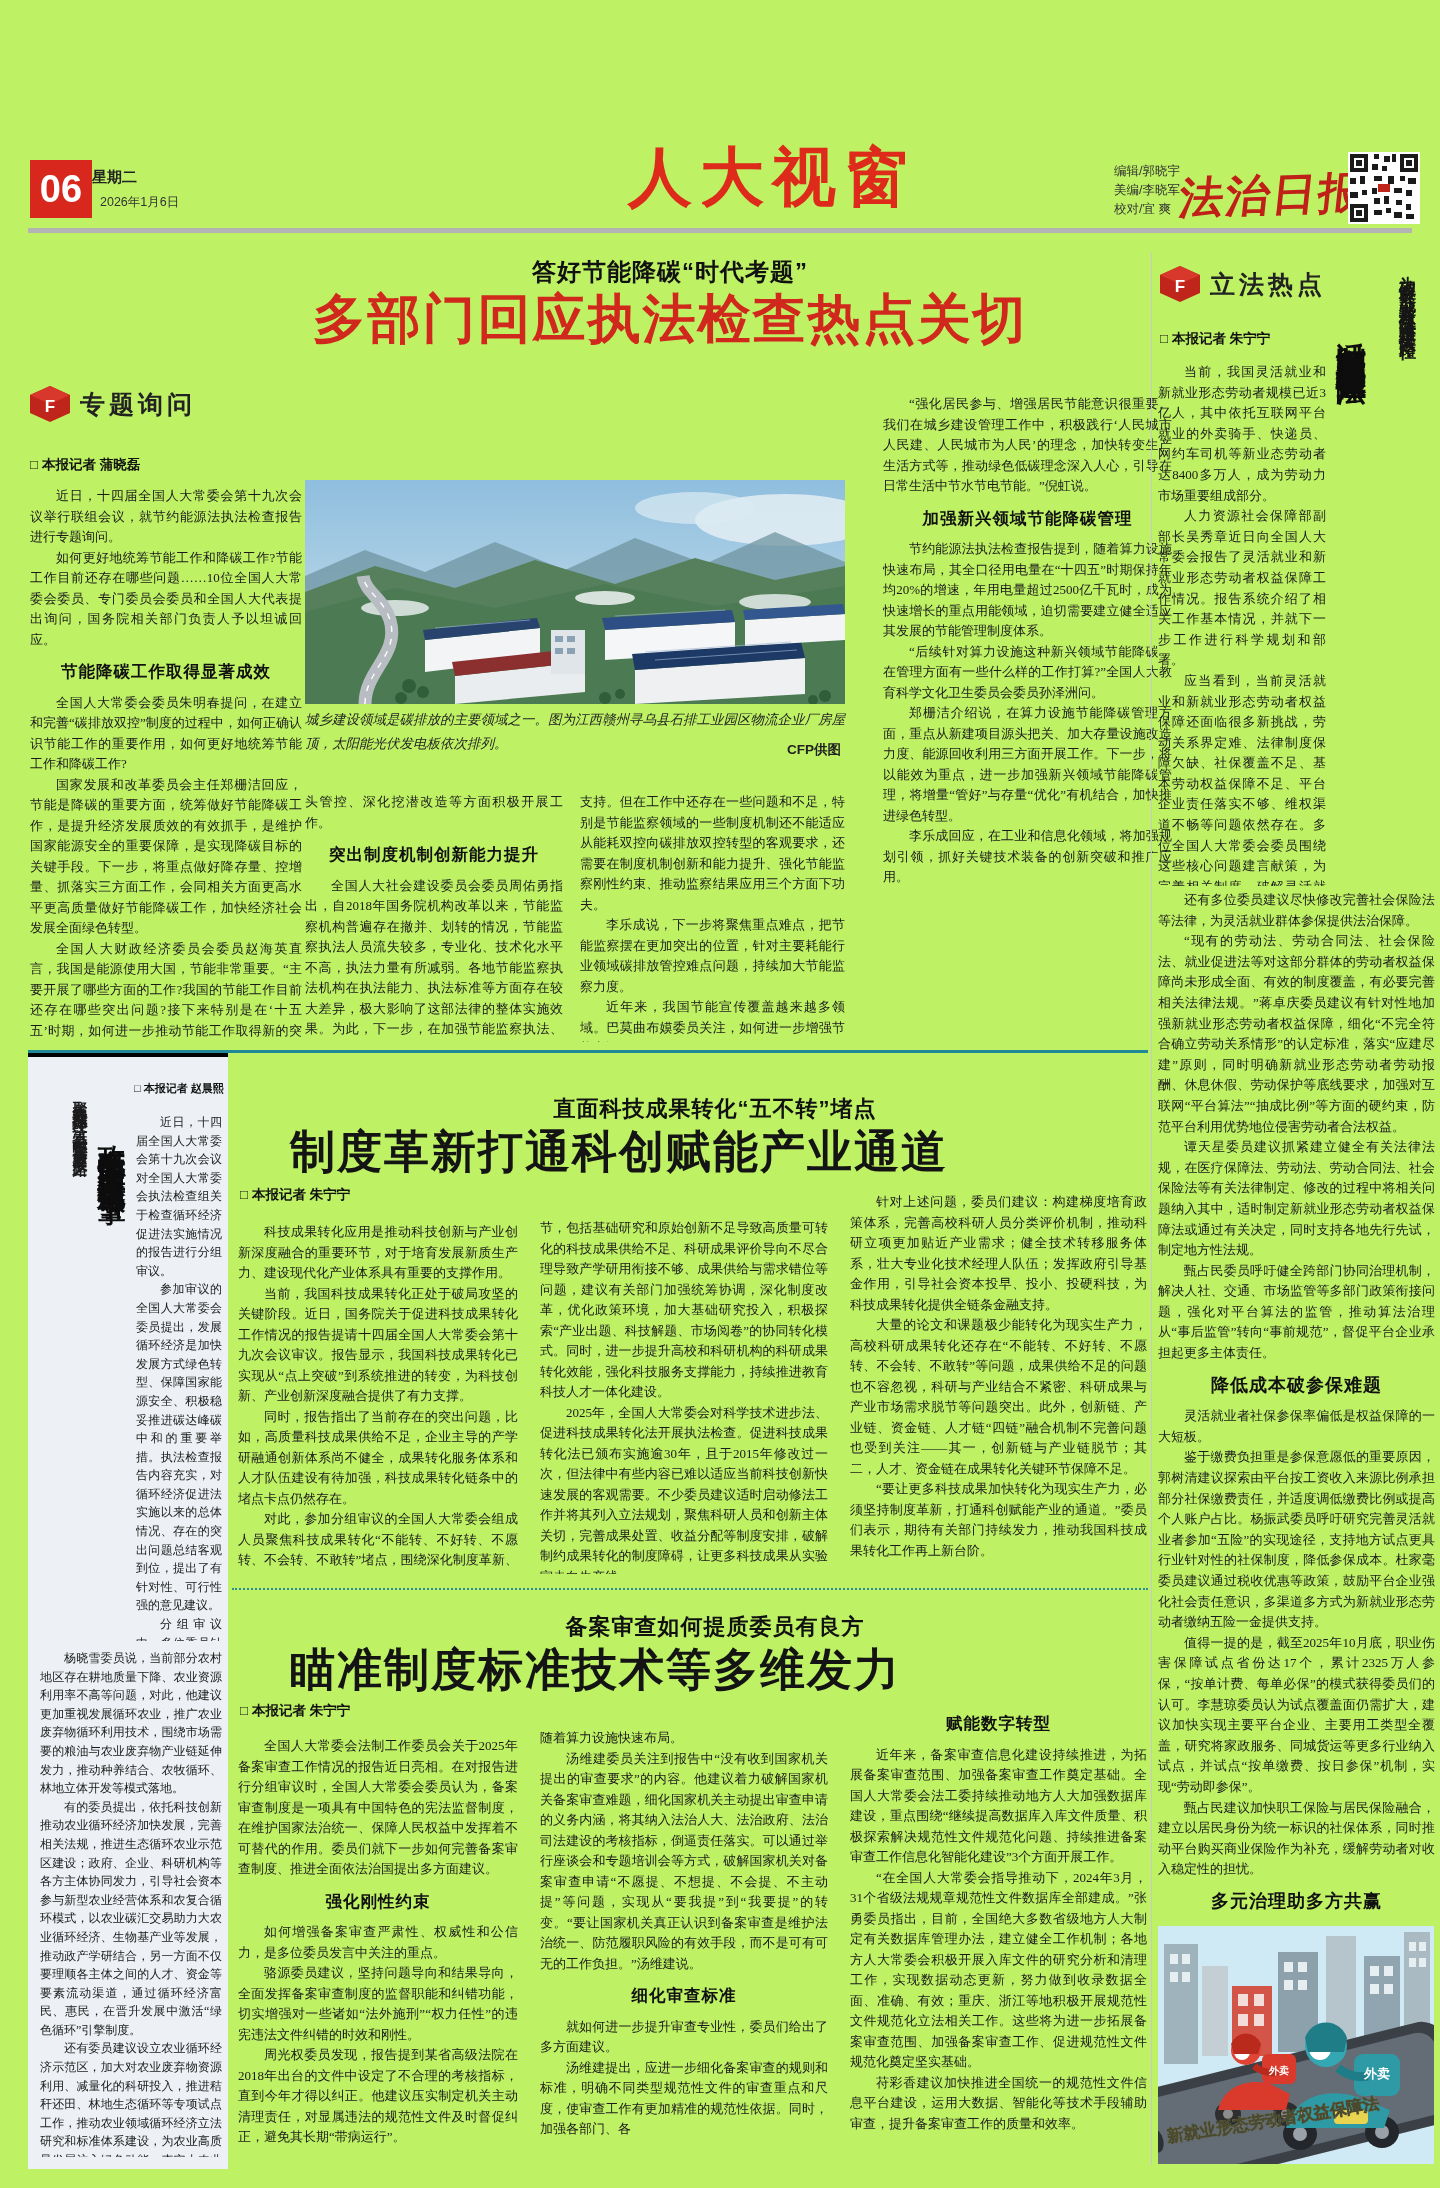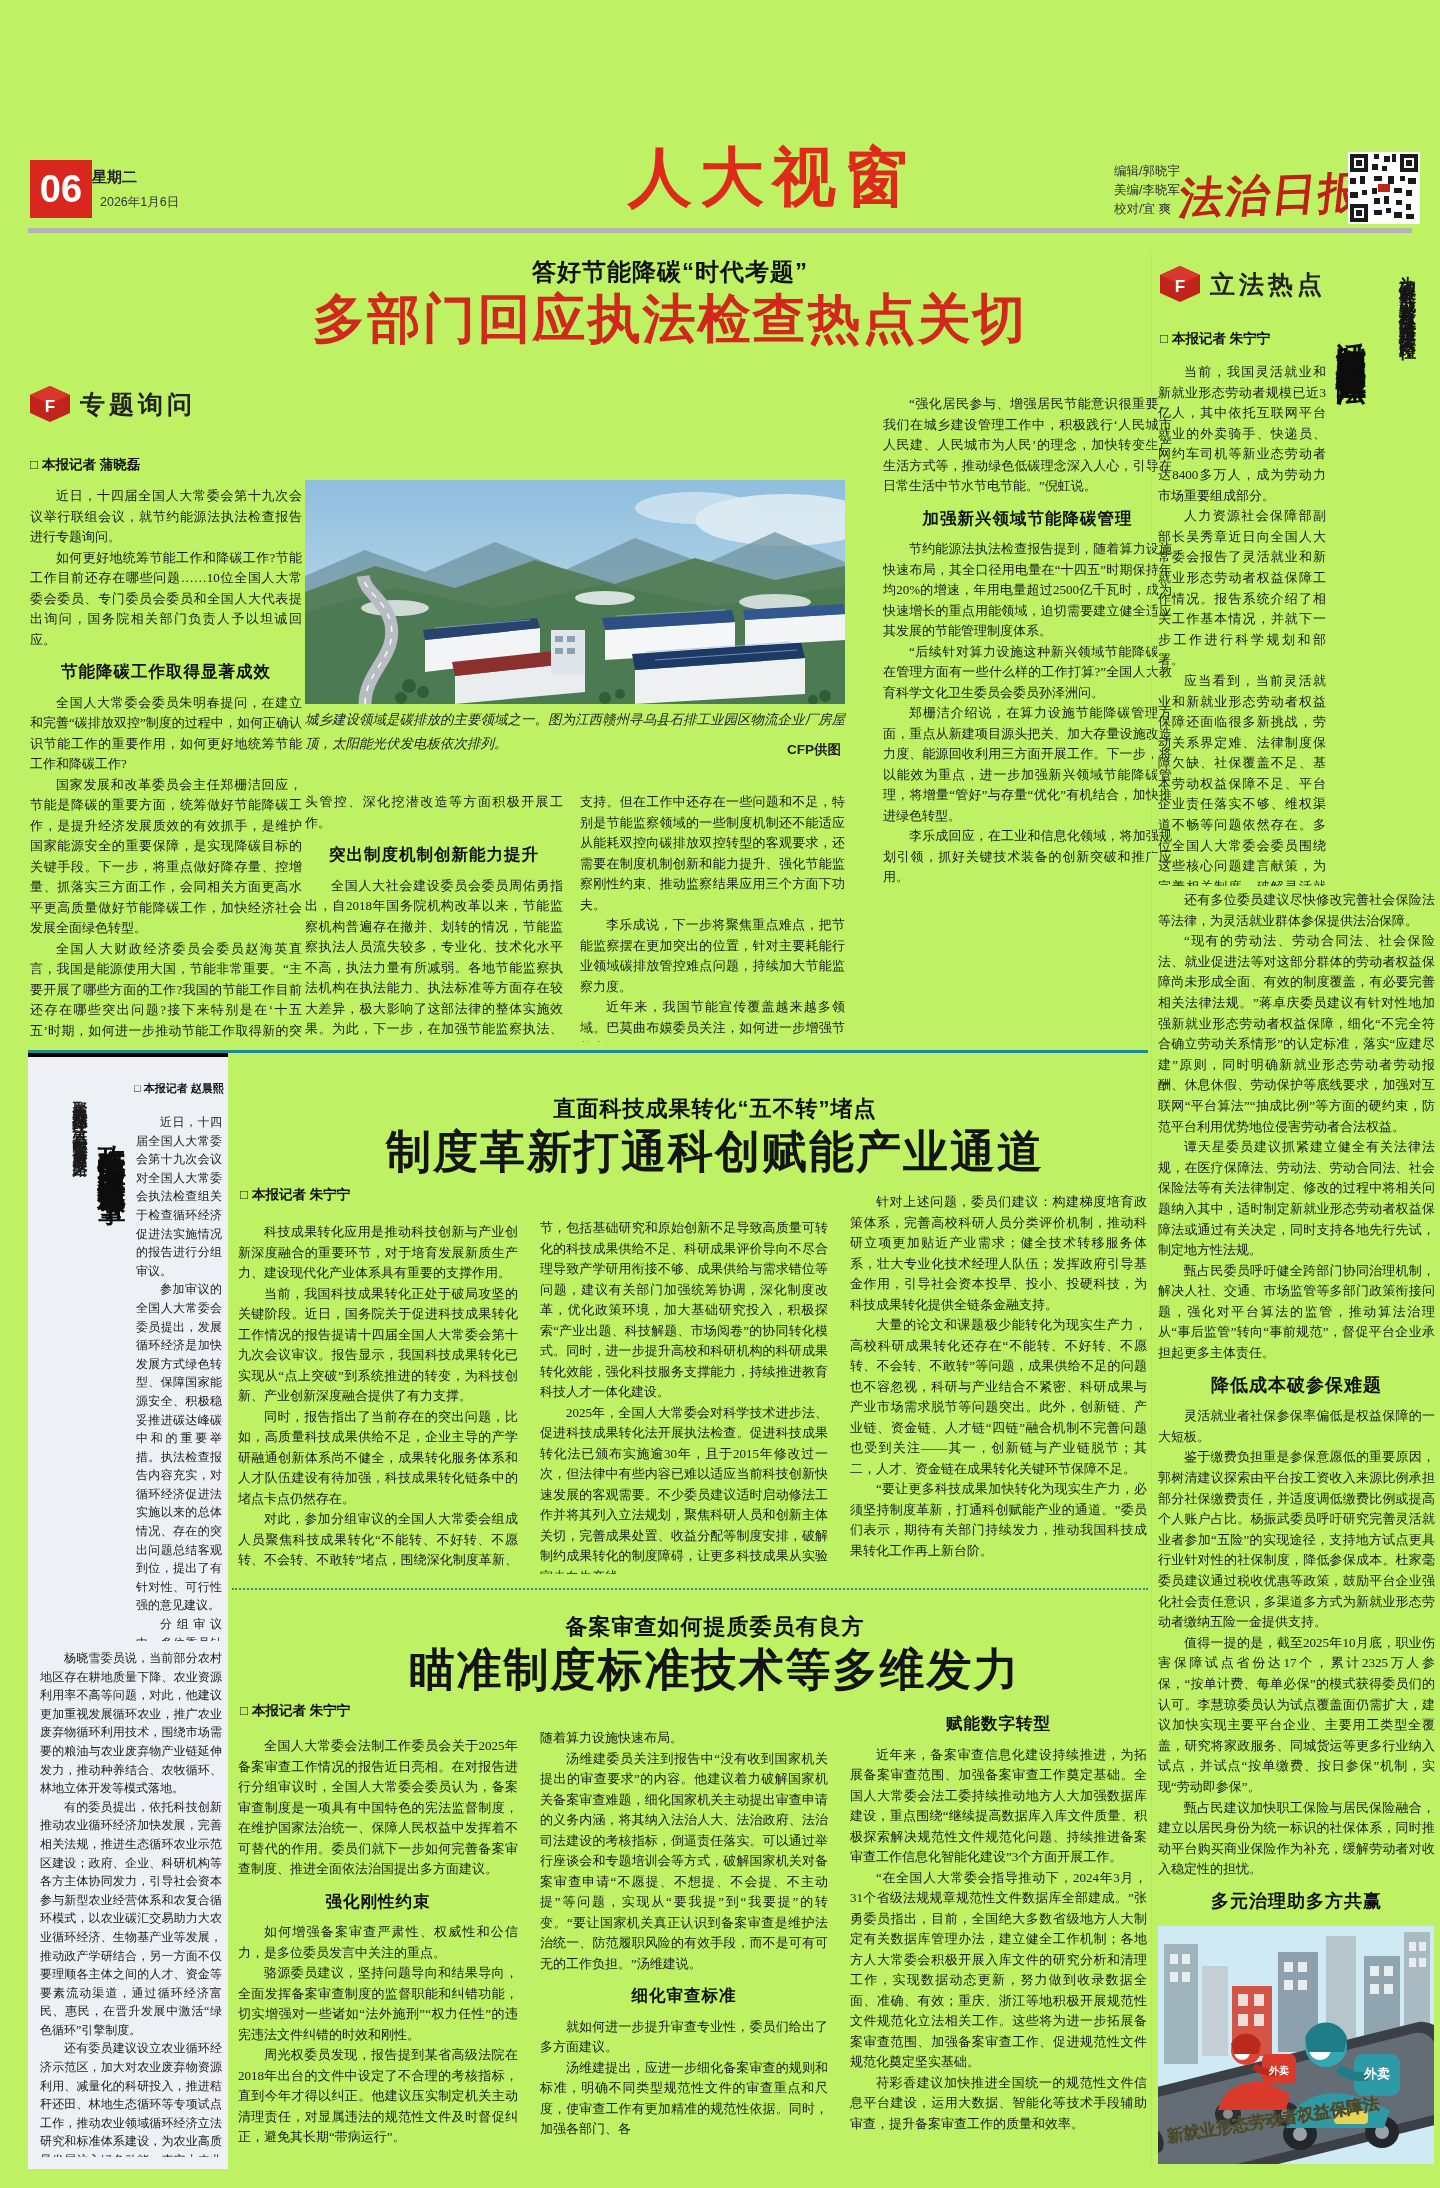--- a/index.html
+++ b/index.html
@@ -12,21 +12,21 @@
   .dateline{font-size:12.5px;color:#333;}
   .section-title{color:#dd2a1a;font-weight:900;font-size:64px;letter-spacing:8px;text-align:center;
                  font-family:"Liberation Sans",sans-serif;}
   .staff{font-size:12.5px;color:#333;line-height:19px;}
   .masthead-script{color:#bf2018;font-weight:bold;font-size:44px;font-family:"Liberation Serif",serif;
                    transform:skewX(-8deg) rotate(-2deg);letter-spacing:2px;white-space:nowrap;}
   .toprule{background:#b3b3b3;}
   
   .kicker{font-size:24px;font-weight:bold;color:#111;text-align:center;letter-spacing:1px;}
   .headline-red{font-size:53px;font-weight:800;color:#d0281c;text-align:center;letter-spacing:2px;white-space:nowrap;}
-  .headline-blk{font-size:45px;font-weight:800;color:#141414;text-align:center;letter-spacing:2px;white-space:nowrap;}
+  .headline-blk{font-size:45px;font-weight:800;color:#141414;text-align:left;letter-spacing:2px;white-space:nowrap;}
   .badge{display:flex;align-items:center;gap:10px;}
   .badge-label{font-size:25px;font-weight:bold;color:#222;letter-spacing:4px;}
   .reporter{font-size:13.5px;font-weight:bold;color:#111;}
   .body{font-size:13px;line-height:20.5px;text-align:justify;color:#1a1a1a;overflow:hidden;
         font-family:"Liberation Serif",serif;}
   .body p{margin:0;text-indent:2em;}
   .body p.noind{text-indent:0;margin-top:26px;}
   .body h5.sub{font-family:"Liberation Sans",sans-serif;font-size:16.5px;font-weight:bold;color:#111;
                text-align:center;margin:11px 0;text-indent:0;letter-spacing:1px;}
   .caption{font-size:13.5px;line-height:24px;color:#222;font-style:italic;font-family:"Liberation Serif",serif;

